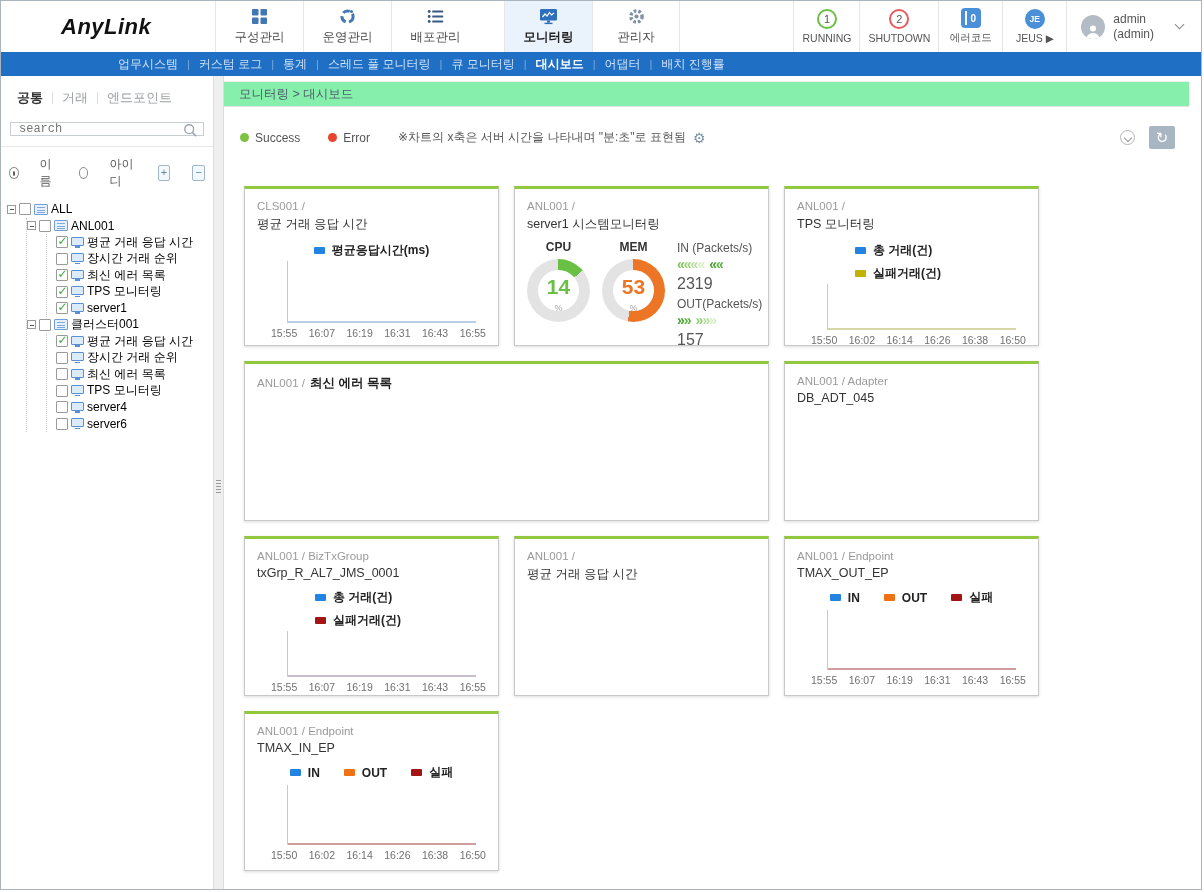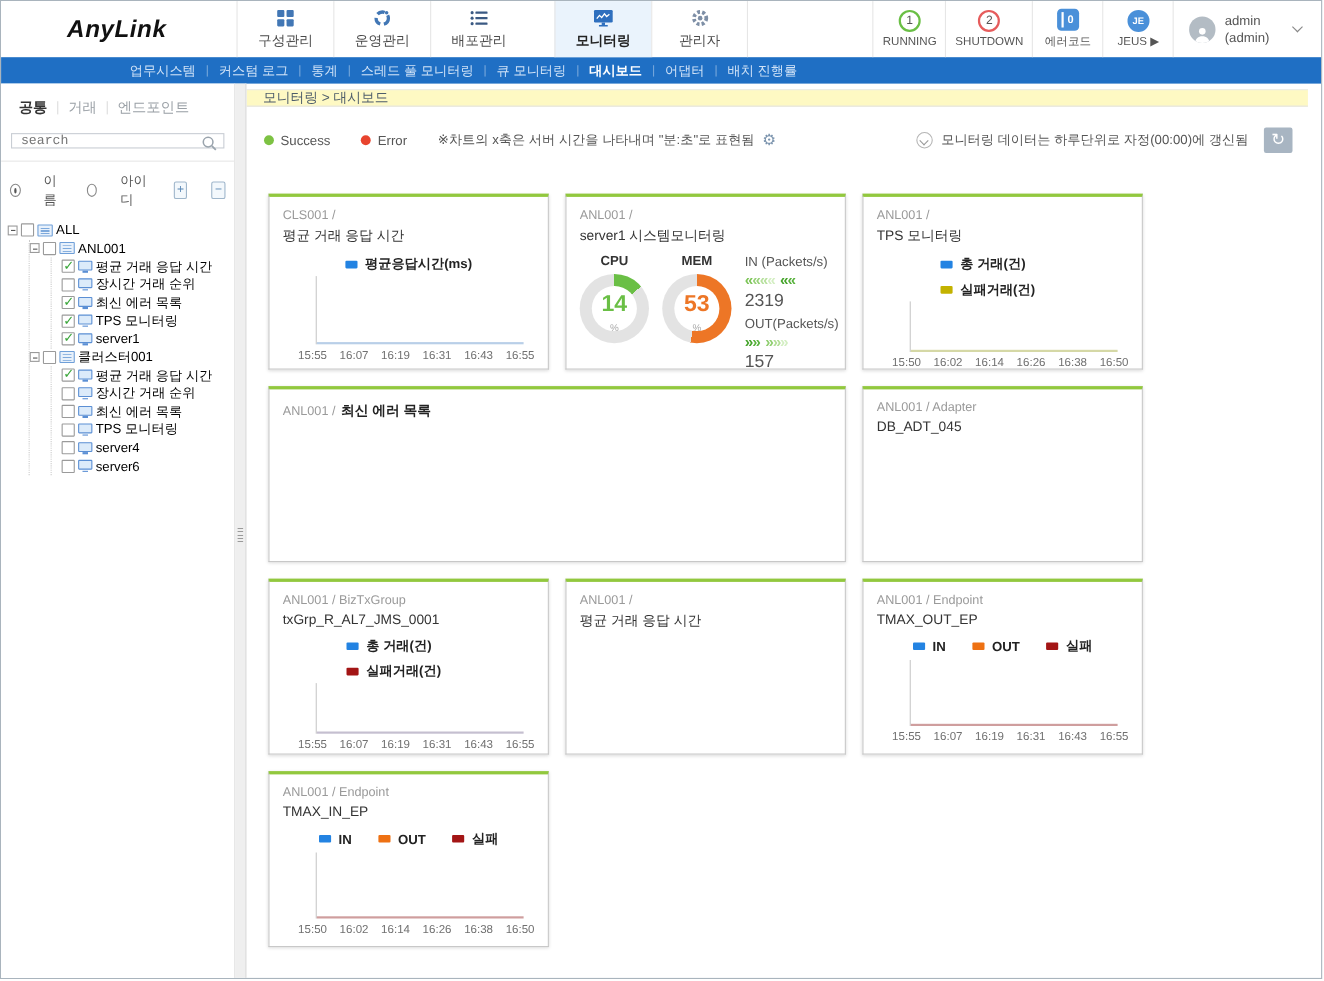--- a/index.html
+++ b/index.html
@@ -66,21 +66,21 @@
   .cbx.checked::after { content:"\2713"; position:absolute; left:0.5px; top:-3px; font-size:12px; font-weight:900; color:#3aa63a; }
   .gicon { width:14px; height:11px; border:1px solid #6f9fd8; background:#e8f1fb; border-radius:1px; flex:none; position:relative; }
   .gicon::after { content:""; position:absolute; left:2px; right:2px; top:2px; height:6px;
       background:repeating-linear-gradient(#7da9dc 0 1px, transparent 1px 2.5px); }
   .micon { width:13px; height:9px; border:1px solid #5b8fd4; background:#dcebfa; border-radius:1px; flex:none; position:relative; margin-bottom:2px; }
   .micon::after { content:""; position:absolute; left:3px; right:3px; bottom:-3px; height:1.5px; background:#5b8fd4; }
   .tree-lbl { cursor:default; }
 
   
   .main { flex:1; display:flex; flex-direction:column; padding-top:5px; overflow:hidden; }
-  .breadcrumb { height:16px; background:#fef9c3; border-top:1px solid #ececec; border-bottom:1px solid #e3e3e3; display:flex; align-items:center; padding-left:15px; font-size:12.5px; color:#4e5d6b; margin-right:12px; }
+  .breadcrumb { height:26px; background:#86efac; border-top:1px solid #ececec; border-bottom:1px solid #e3e3e3; display:flex; align-items:center; padding-left:15px; font-size:12.5px; color:#4e5d6b; margin-right:12px; }
   .legend-row { display:flex; align-items:center; padding:19px 26px 0 16px; font-size:12px; color:#555; }
   .dot { width:9px; height:9px; border-radius:50%; display:inline-block; margin-right:6px; }
   .lr-item { display:flex; align-items:center; margin-right:28px; }
   .note { color:#555; }
   .gear-sm { color:#7a93ad; font-size:14px; margin-left:7px; }
   .lr-right { margin-left:auto; display:flex; align-items:center; gap:8px; color:#555; }
   .circ-info { width:15px; height:15px; border:1px solid #b5b5b5; border-radius:50%; position:relative; flex:none; }
   .circ-info::after { content:""; position:absolute; left:3.5px; top:3.5px; width:5px; height:5px; border-right:1.5px solid #999; border-bottom:1.5px solid #999; transform:rotate(45deg); }
   .refresh-btn { width:26px; height:23px; background:#a8b5c2; border:none; border-radius:2px; color:#fff; font-size:15px; line-height:20px; cursor:pointer; margin-left:6px; }
 
@@ -405,21 +405,20 @@
           <span>Success</span>
         </span>
         <span class="lr-item">
           <span class="dot" id="dot-error" style="background: rgb(232, 68, 46);"></span>
           <span>Error</span>
         </span>
         <span class="note">※차트의 x축은 서버 시간을 나타내며 "분:초"로 표현됨</span>
         <span class="gear-sm">⚙</span>
         <span class="lr-right">
           <span class="circ-info"></span>
-          <span>모니터링 데이터는 하루단위로 자정(00:00)에 갱신됨</span>
           <button class="refresh-btn">↻</button>
         </span>
       </div>
 
       <div class="cards" id="cards">
           <div class="card">
             <div class="t1">CLS001 /</div>
             <div class="t2">평균 거래 응답 시간</div>
             <div class="legend center">
               <span class="leg-item">

